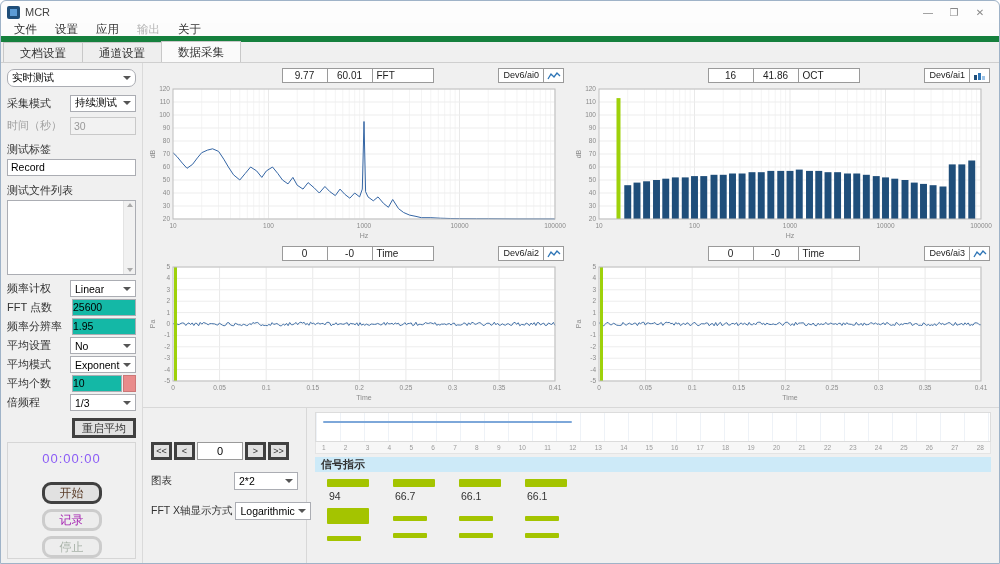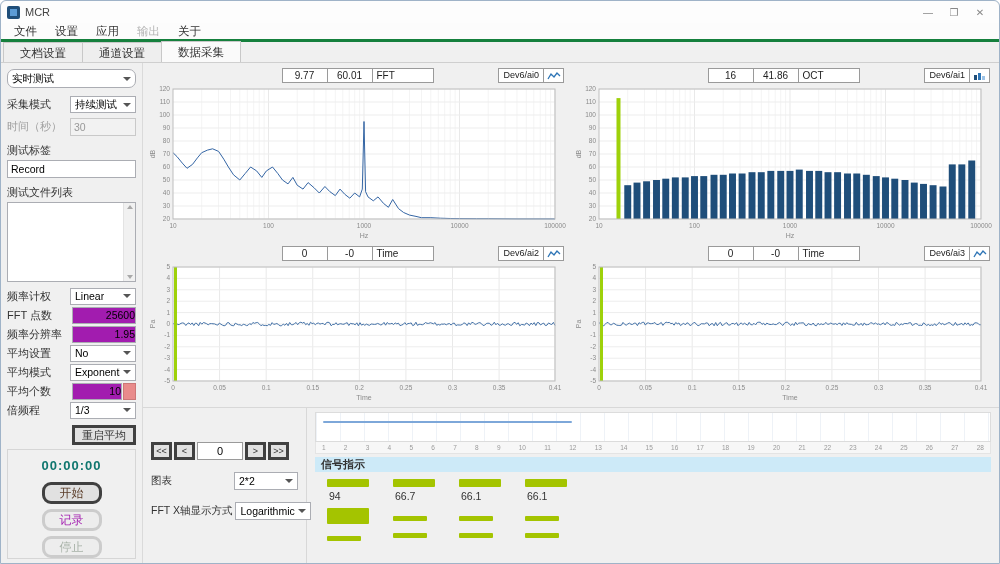--- a/index.html
+++ b/index.html
@@ -9,21 +9,21 @@
 
   
   .titlebar { height:22px; background:#fdfdfd; display:flex; align-items:center; padding:0 6px; border-radius:6px 6px 0 0; }
   .app-icon { width:13px; height:13px; background:#1f4e79; border-radius:2px; margin-right:5px; position:relative; }
   .app-icon::after { content:""; position:absolute; left:3px; top:3px; width:7px; height:7px; background:#5b9bd5; }
   .app-title { font-size:11px; color:#444; }
   .win-controls { margin-left:auto; display:flex; align-items:center; }
   .win-controls span { width:26px; text-align:center; font-size:10px; color:#888; cursor:default; }
 
   
-  .menubar { height:19px; background:#fcfcfc; display:flex; align-items:center; padding-left:4px; border-bottom:3px solid #15803d; }
+  .menubar { height:19px; background:#fcfcfc; display:flex; align-items:center; padding-left:4px; border-bottom:6px solid #15803d; }
   .menu-item { font-size:11.5px; color:#333; padding:0 9px; line-height:19px; }
   .menu-item.disabled { color:#b3b3b3; }
 
   
   .tabbar { height:21px; background:#f0f0f0; display:flex; align-items:flex-end; border-bottom:1px solid #cfcfcf; padding-left:2px; }
   .tab { height:20px; line-height:20px; font-size:11.5px; color:#333; padding:0 16px; background:#eeeeee; border:1px solid #c8c8c8; border-bottom:none; margin-right:-1px; }
   .tab.active { background:#fafafa; height:21px; line-height:21px; }
 
   .content { flex:1; display:flex; overflow:hidden; }
 
@@ -43,30 +43,30 @@
   .listbox { height:80px; background:#fff; border:1px solid #abadb3; position:relative; margin-bottom:5px; }
   .listbox .scrollbar { position:absolute; top:0; right:0; bottom:0; width:12px; background:#f1f1f1; border-left:1px solid #e3e3e3; display:flex; flex-direction:column; justify-content:space-between; align-items:center; padding:2px 0; }
   .tri-up { width:0; height:0; border-left:3px solid transparent; border-right:3px solid transparent; border-bottom:4px solid #a9a9a9; }
   .tri-down { width:0; height:0; border-left:3px solid transparent; border-right:3px solid transparent; border-top:4px solid #a9a9a9; }
 
   .settings-table { margin-bottom:5px; }
   .set-row { display:flex; align-items:center; justify-content:space-between; height:18px; margin-bottom:1px; }
   .set-label { font-size:11px; color:#333; white-space:nowrap; }
   .set-ctl { display:flex; align-items:center; }
   .combo.small { height:17px; width:64px; }
-  .value-box { border:1px solid #abadb3; background:#a21caf; height:17px; line-height:15px; font-size:10.5px; text-align:right; width:64px; }
+  .value-box { border:1px solid #abadb3; background:#14b8a6; height:17px; line-height:15px; font-size:10.5px; text-align:left; width:64px; }
   .value-box.narrow { width:50px; }
   .flag { width:13px; height:17px; border:1px solid #cc7777; margin-left:1px; }
 
   .restart-row { display:flex; justify-content:flex-end; margin-bottom:4px; }
   .btn { background:#e1e1e1; border:3px solid #404040; font-size:11px; font-family:inherit; color:#333; }
   .restart-btn { width:64px; height:20px; }
 
   .control-box { border:1px solid #d6d6d6; flex:1; padding-top:8px; display:flex; flex-direction:column; align-items:center; }
-  .timer { font-size:13px; font-weight:bold; color:#0f766e; letter-spacing:1px; margin-bottom:4px; }
+  .timer { font-size:13px; font-weight:normal; color:#8b5cf6; letter-spacing:1px; margin-bottom:11px; }
   .action-btn { width:60px; height:22px; margin-top:5px; font-size:12px;border-radius:9px; }
   .action-btn.disabled { background:#ededed; border-color:#cccccc; }
   .action-btn.start { color:#5a3c28; }
   .action-btn.record { color:#a21caf; }
   .action-btn.stop { color:#a8b2a8; }
 
   
   .main { flex:1; display:flex; flex-direction:column; overflow:hidden; }
   .charts-grid { display:grid; grid-template-columns:1fr 1fr; grid-template-rows:176px 160px; gap:2px 6px; padding:2px 6px 0 4px; }
   .chart-cell { display:flex; flex-direction:column; overflow:hidden; }

